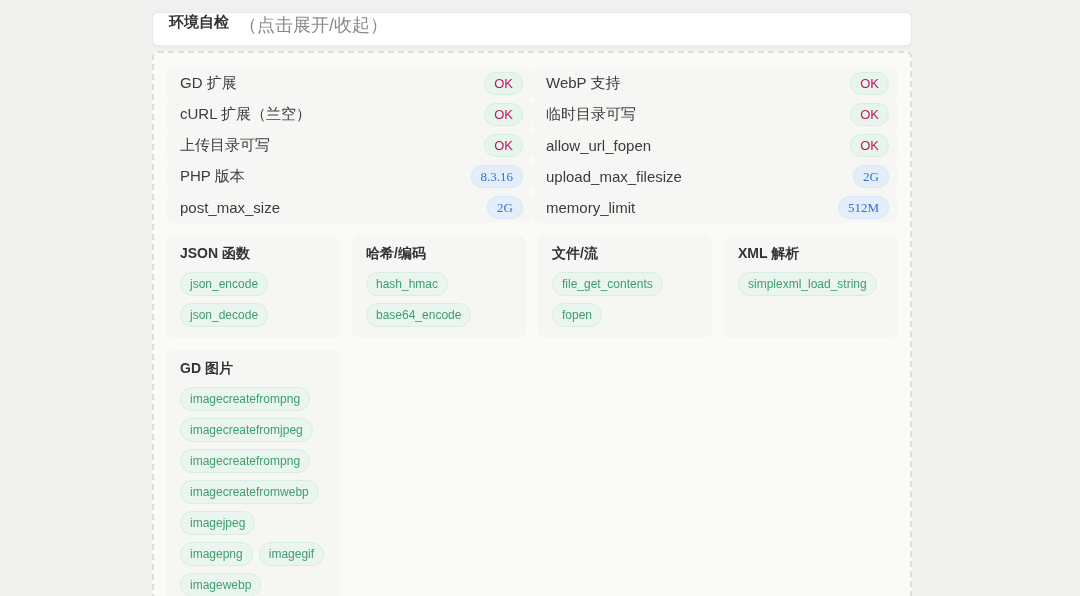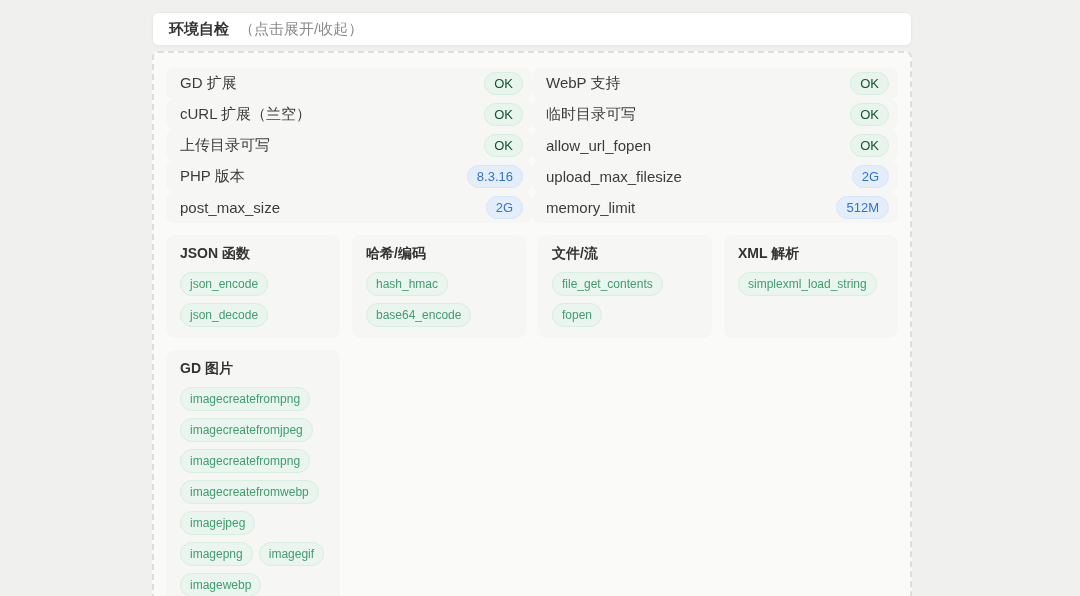--- a/index.html
+++ b/index.html
@@ -10,28 +10,28 @@
     overflow:hidden;
   }
   .wrap{width:760px;margin-left:152px;padding-top:12px;box-sizing:border-box;}
 
   
   .header-card{
     background:#ffffff;
     border:1px solid #e9e9e9;
     border-radius:6px;
     height:34px;
-    display:flex;align-items:center;
+    display:flex;
     padding:0 16px;
     box-shadow:0 1px 2px rgba(0,0,0,0.03);
     cursor:pointer;
     box-sizing:border-box;
   }
   .header-title{font-size:15px;font-weight:bold;color:#333;}
-  .header-sub{font-size:15px;color:#8a8a88;margin-left:10px;}
+  .header-sub{font-size:18px;color:#8a8a88;margin-left:10px;}
 
   
   .panel{
     margin-top:5px;
     background:#fafaf8;
     border:2px dashed #dedddb;
     border-radius:6px;
     padding:15px 12px 12px;
     box-sizing:border-box;
   }
@@ -42,22 +42,22 @@
     background:#f6f6f4;
     border-radius:8px;
     display:flex;align-items:center;justify-content:space-between;
     padding:0 9px 0 14px;
   }
   .check-label{font-size:15px;color:#3c3c3c;}
   .badge{
     font-size:13px;line-height:1;
     padding:4px 9px;border-radius:999px;white-space:nowrap;
   }
-  .badge.ok{color:#14532d;background:#e7f5ec;border:1px solid #d6eedf;text-align:center;}
-  .badge.info{color:#3173ce;background:#e4eefb;border:1px solid #d7e6f8;}
+  .badge.ok{color:#be185d;background:#e7f5ec;border:1px solid #d6eedf;text-align:center;}
+  .badge.info{color:#3173ce;background:#e4eefb;border:1px solid #d7e6f8;font-family:Liberation Serif, serif;}
 
   .sections-grid{display:grid;grid-template-columns:1fr 1fr 1fr 1fr;gap:12px;margin-top:12px;}
   .section-card{
     background:#f6f6f4;
     border-radius:8px;
     padding:10px 14px 11px;
     display:flex;flex-direction:column;
     box-sizing:border-box;
   }
   .section-title{font-size:14px;font-weight:bold;color:#333;margin-bottom:9px;}

